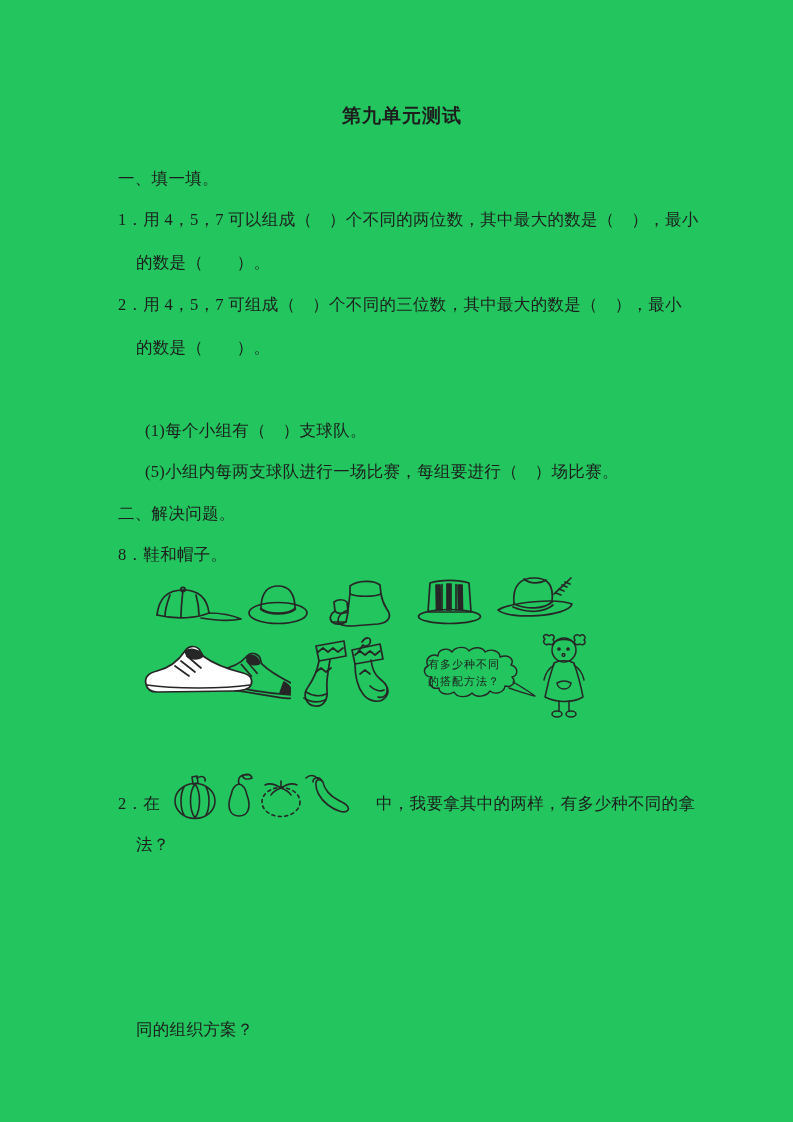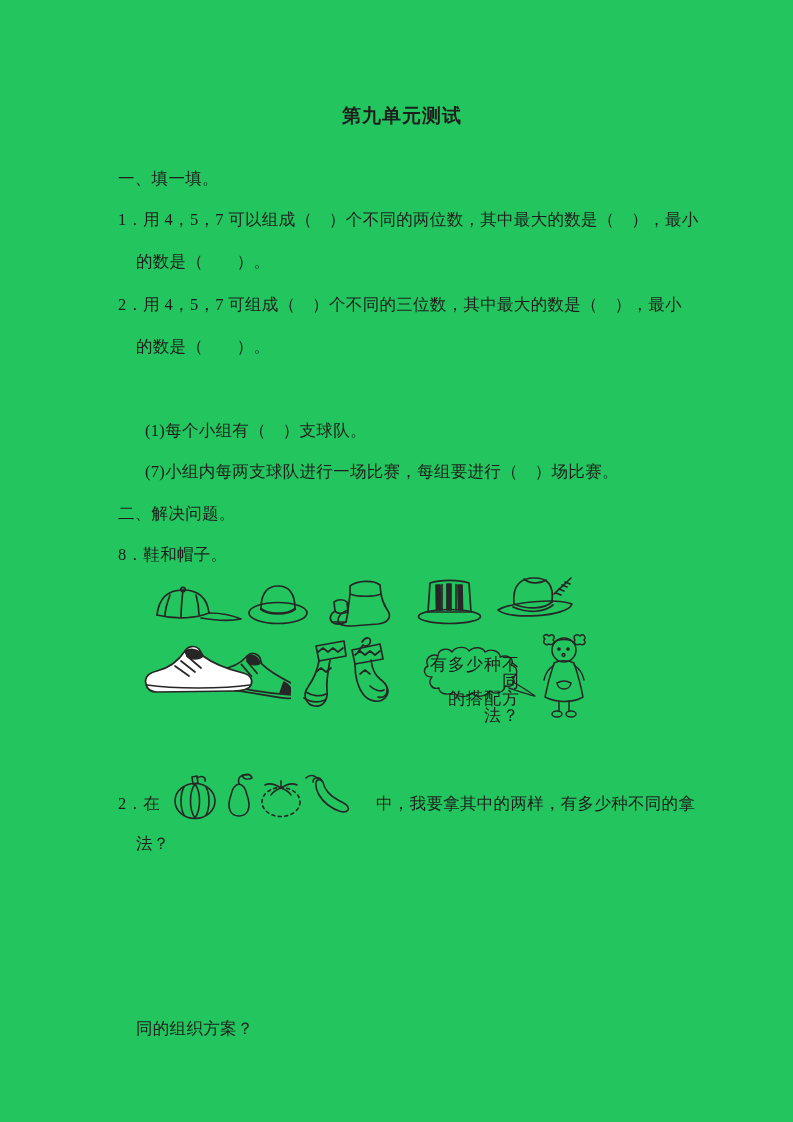--- a/index.html
+++ b/index.html
@@ -12,43 +12,43 @@
     color:#1d1d1d;overflow:hidden;padding-left:11px;
   }
   .title{
     position:absolute;top:103px;left:0;width:100%;
     text-align:center;font-weight:700;font-size:19px;letter-spacing:1px;
   }
   .ln{
     position:absolute;left:118px;white-space:nowrap;
     font-size:16.5px;line-height:21px;letter-spacing:0.3px;text-align:center;
   }
-  .cont{left:136px;font-family:Liberation Mono, monospace;}
+  .cont{left:136px;}
   .sub{left:145px;}
   .icon{position:absolute;}
   .icon svg{display:block;}
   .bubble-text{
     position:absolute;left:428px;top:656px;width:92px;
-    font-size:17px;line-height:17px;text-align:right;letter-spacing:1px;
+    font-size:11px;line-height:17px;text-align:left;letter-spacing:1px;
   }
 </style>
 </head>
 <body>
 
 <div class="page">
 
   <div class="title">第九单元测试</div>
 
   <div class="ln" style="top:168px">一、填一填。</div>
   <div class="ln" style="top:209px">1．用 4，5，7 可以组成（　）个不同的两位数，其中最大的数是（　），最小</div>
   <div class="ln cont" style="top:252px">的数是（　　）。</div>
   <div class="ln" style="top:294px">2．用 4，5，7 可组成（　）个不同的三位数，其中最大的数是（　），最小</div>
   <div class="ln cont" style="top:337px">的数是（　　）。</div>
   <div class="ln sub" style="top:420px">(1)每个小组有（　）支球队。</div>
-  <div class="ln sub" style="top:461px">(7)小组内每两支球队进行一场比赛，每组要进行（　）场比赛。</div>
+  <div class="ln sub" style="top:461px">(5)小组内每两支球队进行一场比赛，每组要进行（　）场比赛。</div>
 
   <div class="ln" style="top:503px">二、解决问题。</div>
   <div class="ln" style="top:544px">8．鞋和帽子。</div>
 
   <span class="icon" style="left:153px;top:585px">
     <svg width="90" height="38" viewBox="0 0 90 38" fill="none" stroke="#262626" stroke-width="1.7" stroke-linecap="round" stroke-linejoin="round">
       <circle cx="30" cy="4.5" r="2.2"></circle>
       <path d="M4,30 C6,12 16,5 30,5 C44,5 54,12 56,28"></path>
       <path d="M17,10 C14,18 12,25 12,31"></path>
       <path d="M30,5 C29,14 28,23 28,32"></path>

